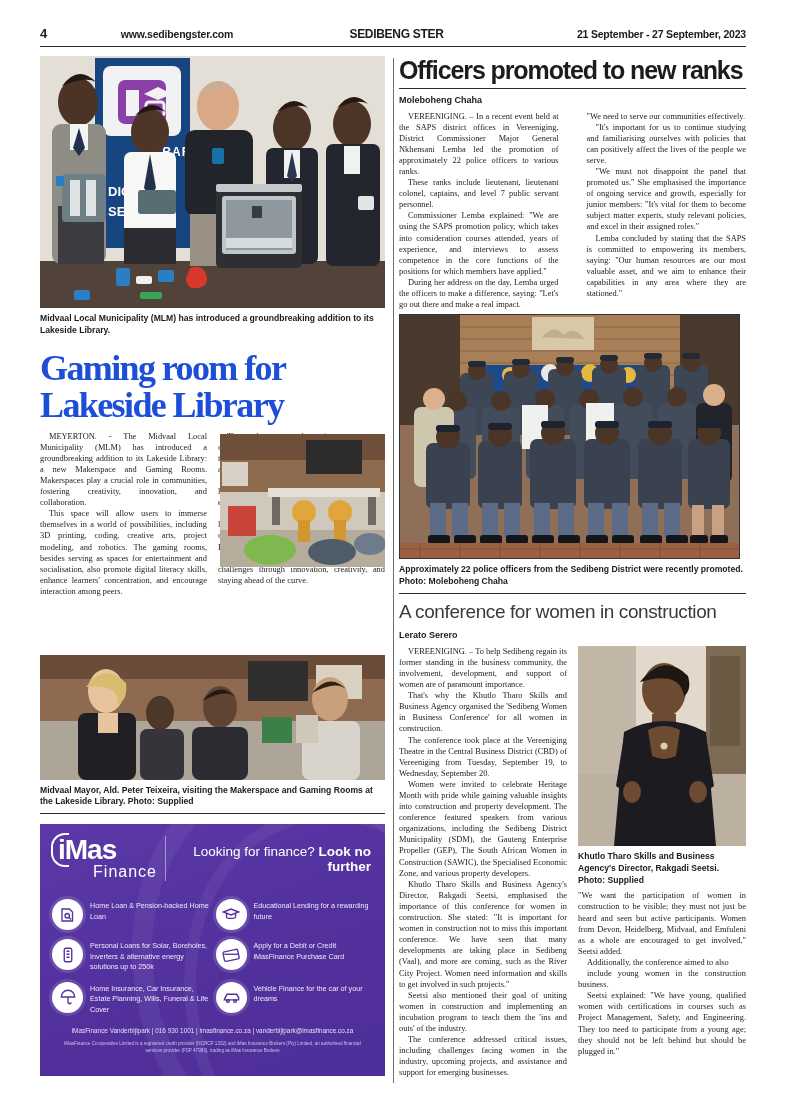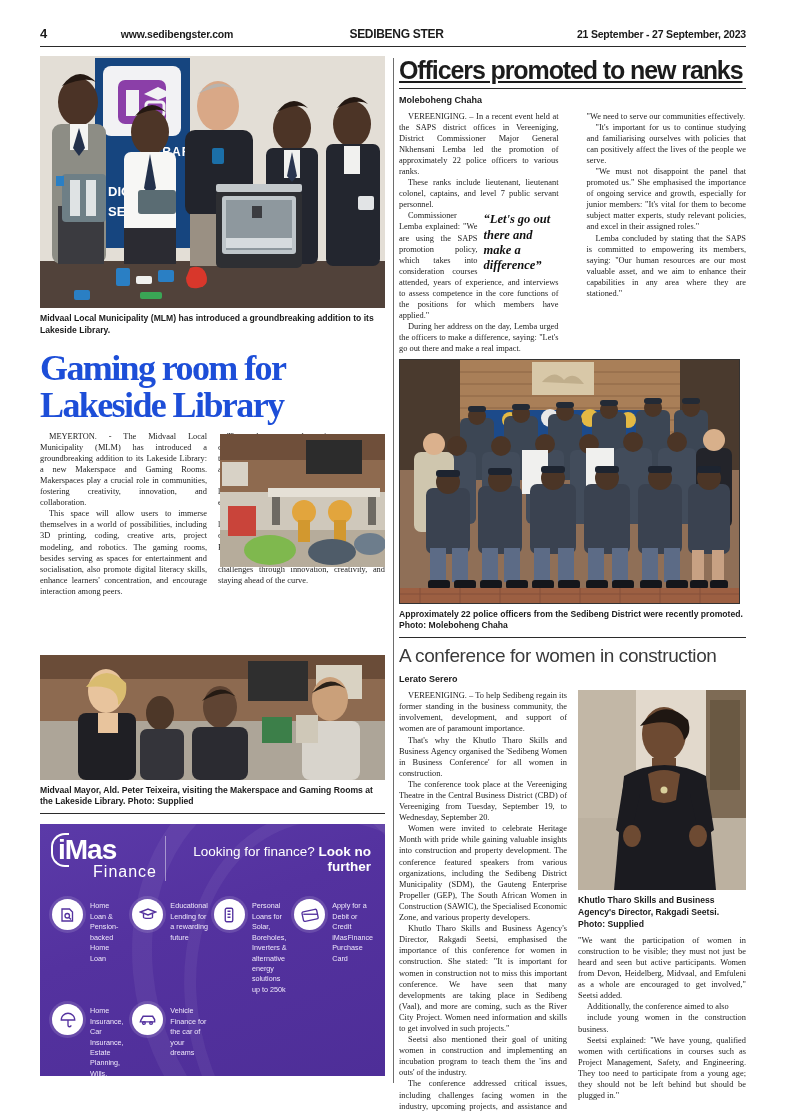--- a/index.html
+++ b/index.html
@@ -65,21 +65,20 @@
     margin: 13px 0 6px 0;
   }
   .hl-right {
     font-family: "Liberation Sans", sans-serif;
     font-weight: bold;
     font-size: 25px;
     line-height: 1.02;
     letter-spacing: -1.1px;
     color: #1c1c1c;
     margin: 2px 0 4px 0;
-    text-decoration: underline;
   }
   .hl-rule { border-bottom: 1.4px solid #2b2b2b; margin: 4px 0 6px 0; }
   .hl-light {
     font-family: "Liberation Sans", sans-serif;
     font-weight: 300;
     font-size: 19px;
     line-height: 1.1;
     letter-spacing: -0.4px;
     color: #3a3a3a;
     margin: 8px 0 7px 0;
@@ -145,21 +144,21 @@
     font-family:"Liberation Sans",sans-serif; font-weight:300; font-size:16px;
     letter-spacing:1px; text-align:right; margin-top:-1px;
   }
   .ad-tag {
     flex:1; text-align:right; font-family:"Liberation Sans",sans-serif;
     font-size:13.5px; padding-left:6px;
   }
   .ad-tag b { font-weight:bold; }
   .ad-grid {
     position:relative; z-index:3;
-    display:grid; grid-template-columns: 1fr 1fr 1fr 1fr; gap: 9px 6px;
+    display:grid; grid-template-columns: 1fr 1fr; gap: 9px 6px;
     padding: 12px 12px 0 12px;
   }
   .ad-item { display:flex; align-items:flex-start; gap:7px; }
   .ad-ico {
     width:31px; height:31px; border-radius:50%;
     background:#ffffff; flex:0 0 31px;
     display:flex; align-items:center; justify-content:center;
     box-shadow: 0 0 0 3px rgba(255,255,255,0.13);
   }
   .ad-ico svg { display:block; }
@@ -430,21 +429,20 @@
     <div class="col-right">
 
       <div class="hl-right">Officers promoted to new ranks</div>
       <div class="hl-rule"></div>
       <div class="byline">Moleboheng Chaha</div>
 
       <div style="display:flex; gap:28px;">
         <div style="width:168px;">
           <p class="bt first">VEREENIGING. – In a recent event held at the SAPS district offices in Vereeniging, District Commissioner Major General Nkhensani Lemba led the promotion of approximately 22 police officers to various ranks.</p>
           <p class="bt">These ranks include lieutenant, lieutenant colonel, captains, and level 7 public servant personnel.</p>
-          <div class="pullquote" style="float:right; width:75px; margin:2px 0 2px 6px;">“Let's go out there and make a difference”</div>
           <p class="bt">Commissioner Lemba explained: "We are using the SAPS promotion policy, which takes into consideration courses attended, years of experience, and interviews to assess competence in the core functions of the positions for which members have applied."</p>
           <p class="bt">During her address on the day, Lemba urged the officers to make a difference, saying: "Let's go out there and make a real impact.</p>
         </div>
         <div style="width:168px;">
           <p class="bt first" style="text-indent:0;">"We need to serve our communities effectively.</p>
           <p class="bt">"It's important for us to continue studying and familiarising ourselves with policies that can positively affect the lives of the people we serve.</p>
           <p class="bt">"We must not disappoint the panel that promoted us." She emphasised the importance of ongoing service and growth, especially for junior members: "It's vital for them to become subject matter experts, study relevant policies, and excel in their assigned roles."</p>
           <p class="bt">Lemba concluded by stating that the SAPS is committed to empowering its members, saying: "Our human resources are our most valuable asset, and we aim to enhance their capabilities in any area where they are stationed."</p>
         </div>
       </div>

